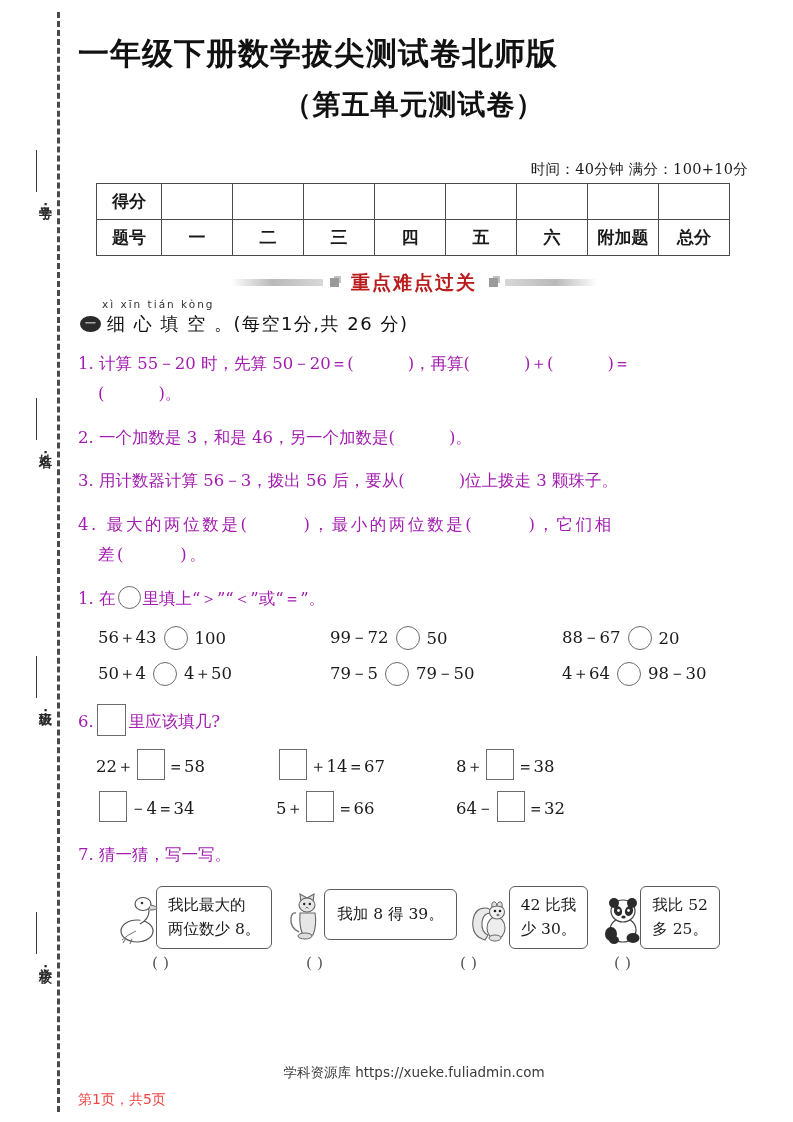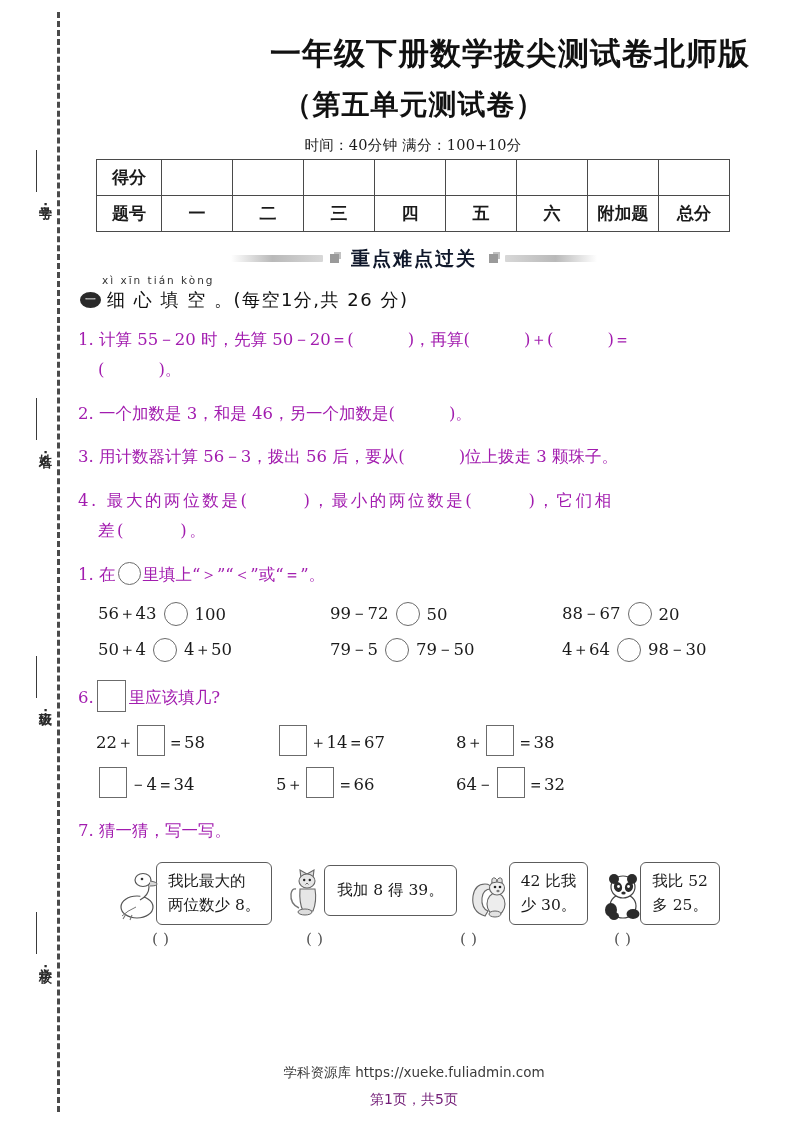--- a/index.html
+++ b/index.html
@@ -48,43 +48,43 @@
   
   .page {
     position: absolute;
     left: 78px;
     top: 0;
     width: 672px;
     height: 1122px;
   }
 
   .title {
-    text-align: right;
+    text-align: left;
     font-family: "DejaVu Serif", "Liberation Serif", serif;
     font-weight: bold;
     font-size: 31px;
     letter-spacing: 1px;
     margin-top: 34px;
     line-height: 1.25;
     color: #111;
   }
   .subtitle {
     text-align: center;
     font-family: "DejaVu Serif", "Liberation Serif", serif;
     font-weight: bold;
     font-size: 28px;
     letter-spacing: 1px;
     margin-top: 13px;
     color: #111;
   }
 
   .exam-meta {
-    text-align: center;
+    text-align: right;
     font-size: 14.5px;
-    margin-top: 12px;
+    margin-top: 36px;
     padding-right: 2px;
     letter-spacing: 0.3px;
   }
 
   
   table.score-table {
     border-collapse: collapse;
     width: 634px;
     margin-top: 4px;
     margin-left: 18px;
@@ -126,21 +126,21 @@
     height: 9px;
     background: #9a9a9a;
     transform: rotate(0deg);
     box-shadow: 3px -3px 0 -1px #c2c2c2;
   }
   .banner-text {
     font-family: "DejaVu Sans", "Liberation Sans", sans-serif;
     font-weight: bold;
     font-size: 19px;
     letter-spacing: 2px;
-    color: #0f172a;
+    color: #b91c1c;
     padding: 0 5px;
   }
 
   
   .sec-head {
     margin-top: 16px;
     position: relative;
     padding-left: 2px;
   }
   .pinyin {
@@ -307,24 +307,23 @@
     text-align: center;
     font-family: "DejaVu Sans", "Liberation Sans", sans-serif;
     font-size: 13.5px;
     color: #3b3b3b;
   }
   .footer-page {
     position: absolute;
     left: 0;
     right: 0;
     top: 1091px;
-    text-align: center;
     font-family: "DejaVu Sans", "Liberation Sans", sans-serif;
     font-size: 14px;
-    color: #701a75;
+    color: #ef4444;
   }
 </style>
 </head>
 <body>
 
 <div class="margin-dash"></div>
 
 <div class="margin-solid" style="top:150px;height:42px;"></div>
 <div class="margin-label" style="top:196px;">学号:</div>
 

